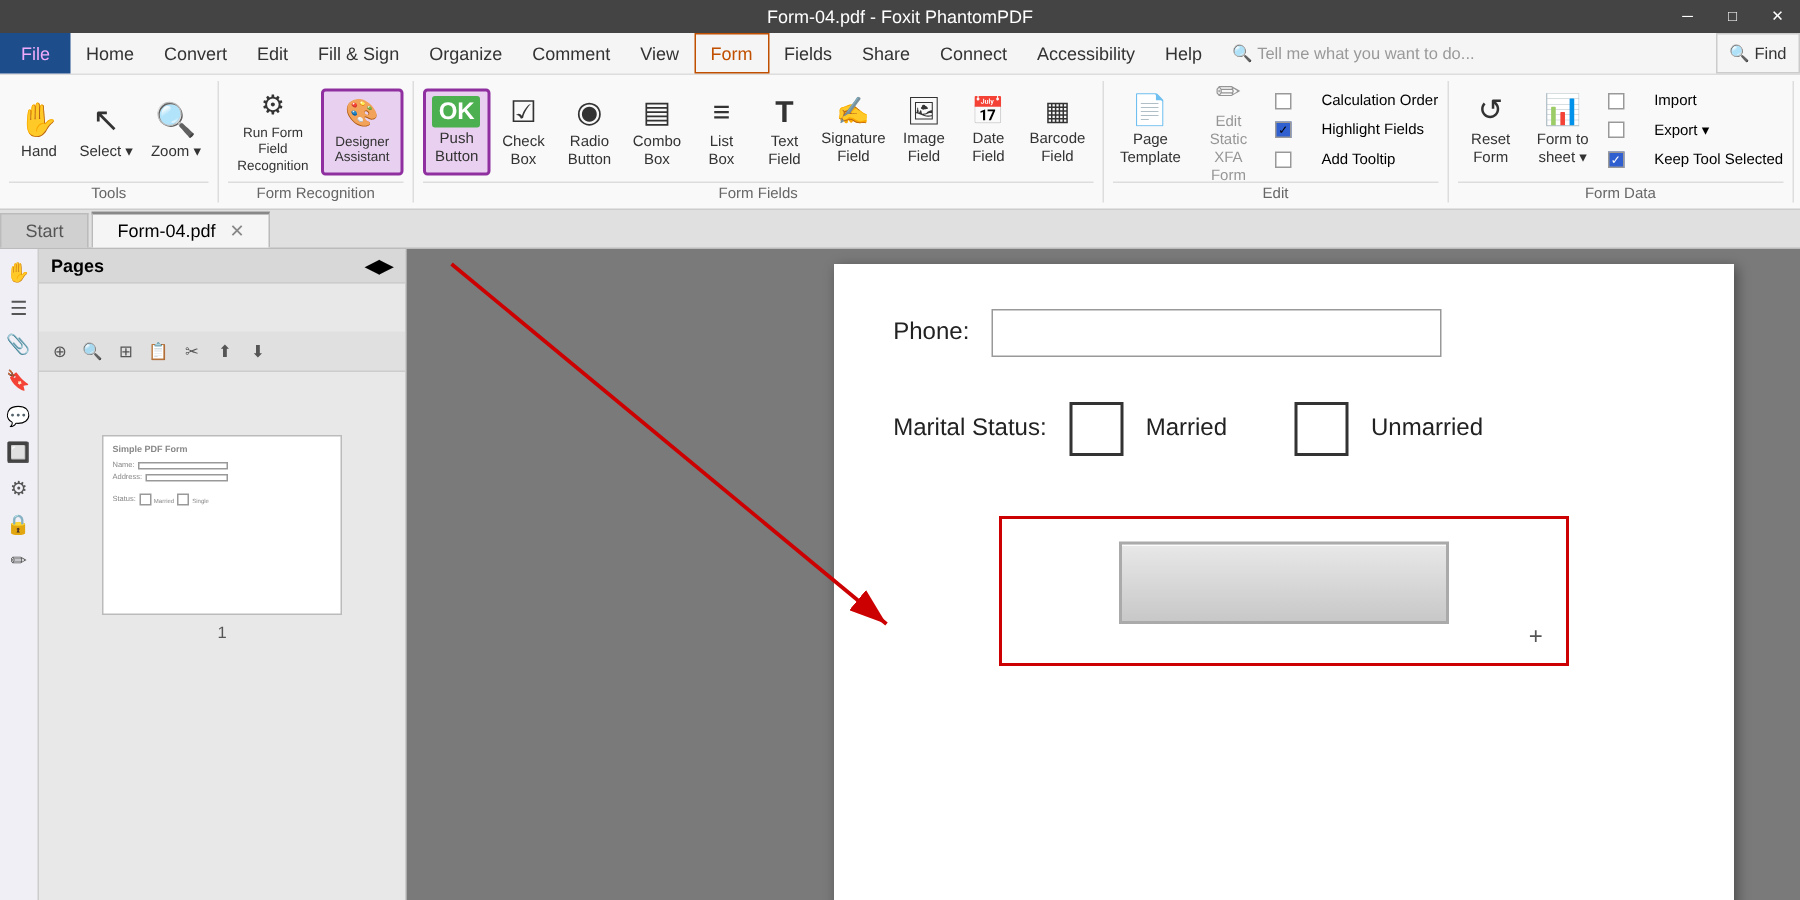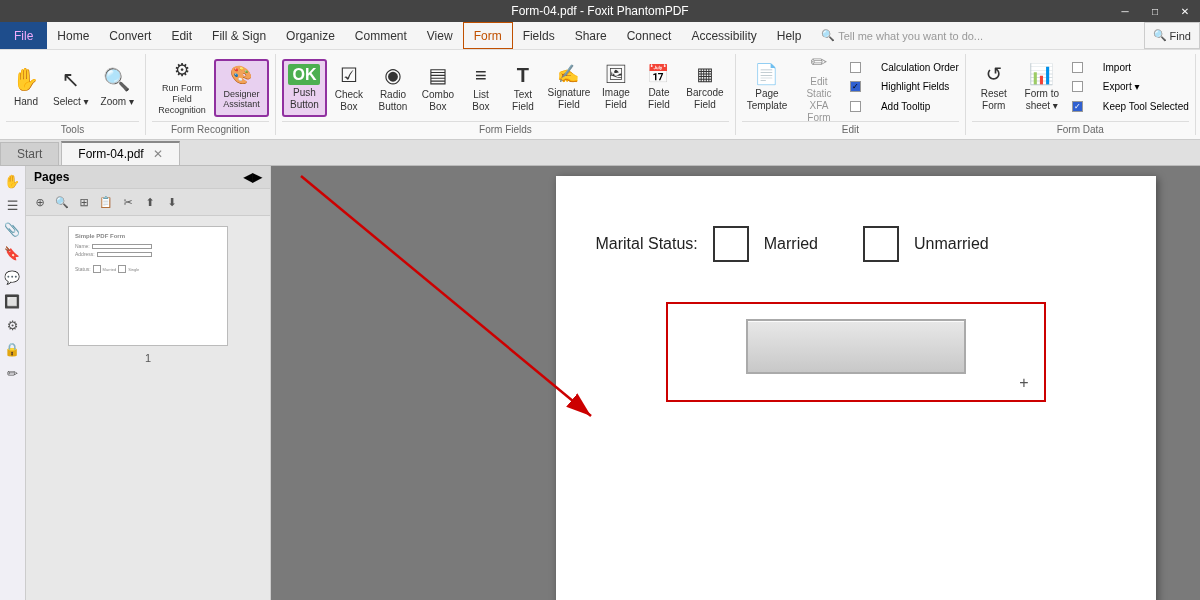--- a/index.html
+++ b/index.html
@@ -203,20 +203,21 @@
       color: #555;
     }
 
     
     #pages-panel {
       width: 245px;
       background: #e8e8e8;
       border-right: 1px solid #ccc;
       display: flex;
       flex-direction: column;
+      gap: 32px;
     }
     #pages-header {
       background: #d8d8d8;
       padding: 4px 8px;
       font-size: 12px;
       font-weight: bold;
       display: flex;
       align-items: center;
       justify-content: space-between;
       border-bottom: 1px solid #ccc;
@@ -598,20 +599,24 @@
         <marker id="arrowhead" markerWidth="10" markerHeight="7" refX="10" refY="3.5" orient="auto">
           <polygon points="0 0, 10 3.5, 0 7" fill="#cc0000"></polygon>
         </marker>
       </defs>
 
       <line x1="30" y1="10" x2="320" y2="250" stroke="#cc0000" stroke-width="2.5" marker-end="url(#arrowhead)"></line>
     </svg>
 
     <div id="pdf-page">
 
+      <div class="form-row">
+        <span class="form-label">Phone:</span>
+        <div class="form-input-box" style="width:300px;"></div>
+      </div>
 
       <div class="form-row" style="margin-top:20px;">
         <span class="form-label">Marital Status:</span>
         <div class="form-radio-box"></div>
         <span class="radio-label">Married</span>
         <div class="form-radio-box" style="margin-left:30px;"></div>
         <span class="radio-label">Unmarried</span>
       </div>
 
       <div style="margin-top:30px; display:flex; justify-content:center;">

